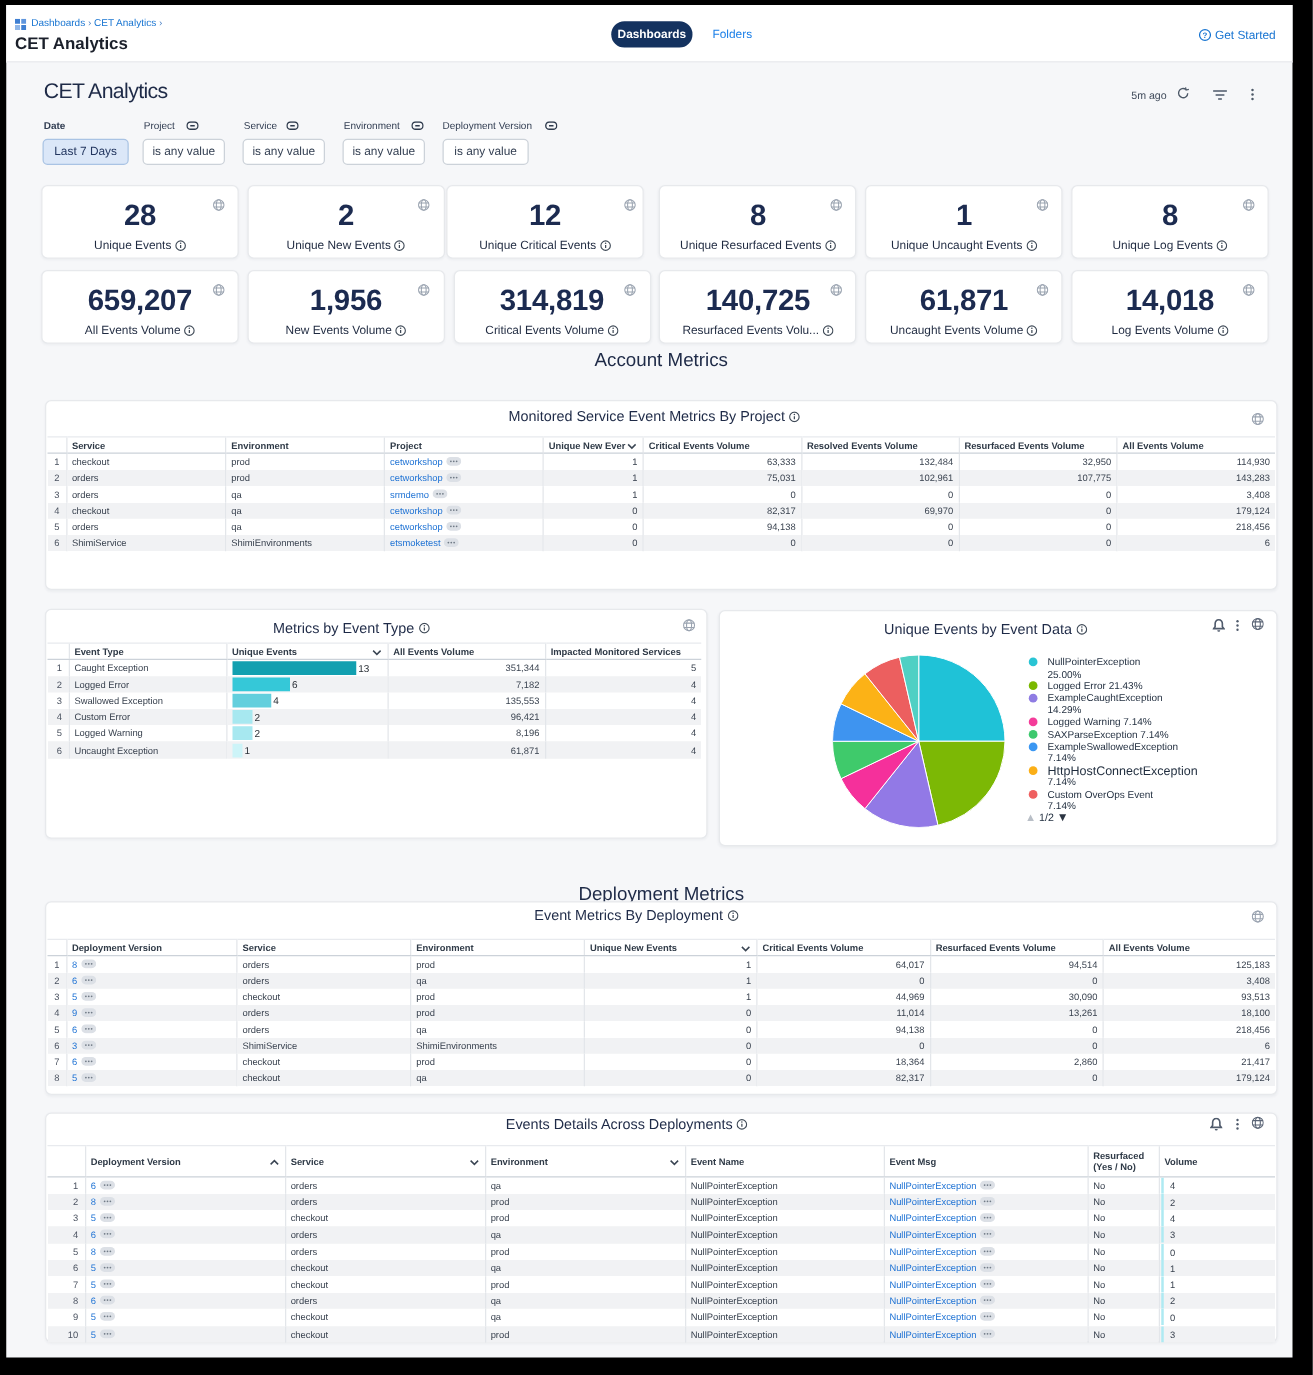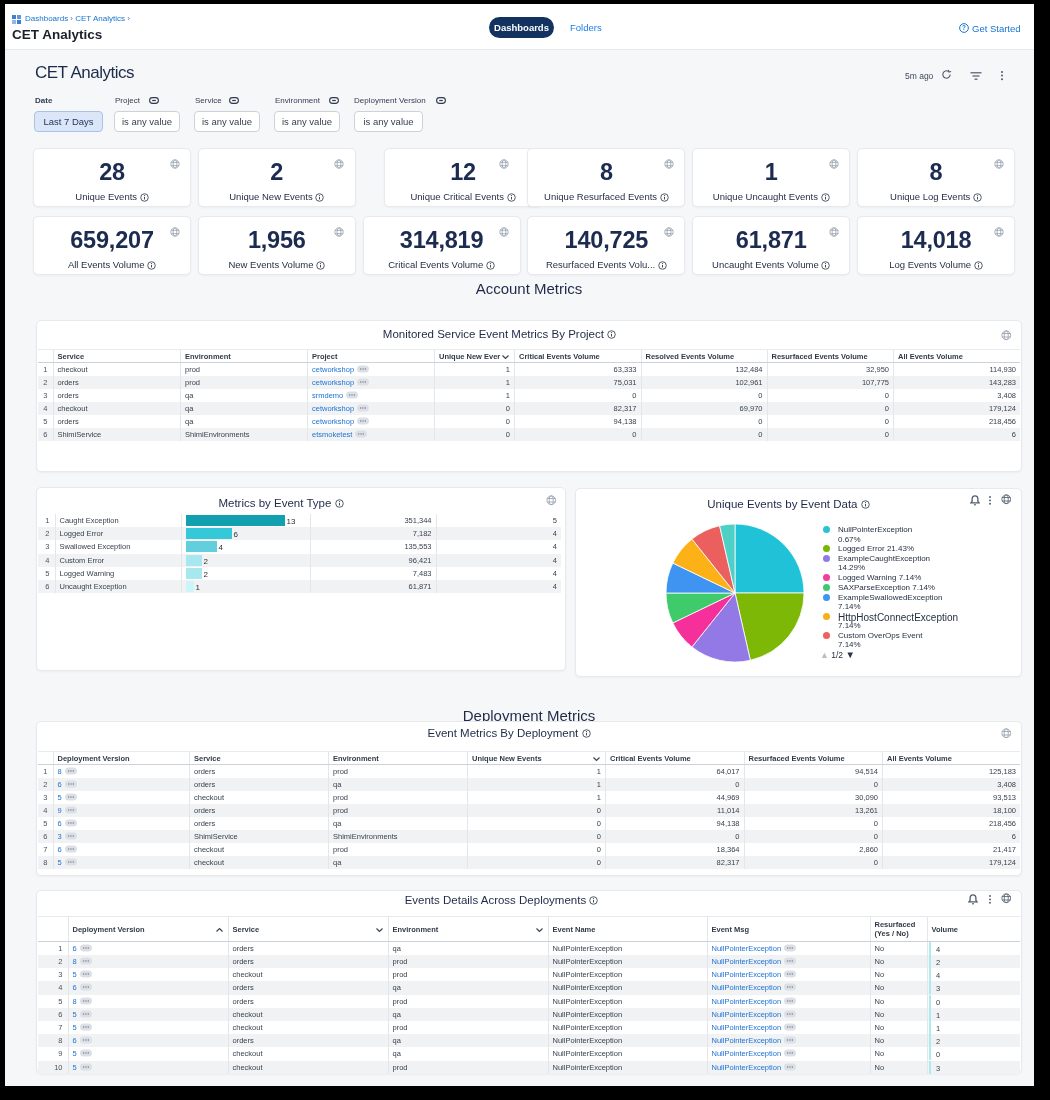--- a/index.html
+++ b/index.html
@@ -109,21 +109,21 @@
       </svg></div>
   </div>
 <svg class="abs" style="left:334.3px;top:158.5px" width="10" height="10" viewBox="0 0 12 12">
     <g stroke="#9aa3b0" fill="none" stroke-width="1">
       <circle cx="6" cy="6" r="5"></circle>
       <ellipse cx="6" cy="6" rx="2.3" ry="5"></ellipse>
       <line x1="1.2" y1="4" x2="10.8" y2="4"></line>
       <line x1="1.2" y1="8" x2="10.8" y2="8"></line>
     </g>
   </svg>
-<div class="tile" style="left:384px;top:148px">
+<div class="tile" style="left:357px;top:148px">
     <div class="n">12</div>
     <div class="l">Unique Critical Events <svg width="9" height="9" viewBox="0 0 10 10" style="vertical-align:-1.5px">
         <circle cx="5" cy="5" r="4.2" stroke="#3f4a57" fill="none" stroke-width="1"></circle>
         <line x1="5" y1="4.4" x2="5" y2="7.2" stroke="#3f4a57" stroke-width="1.1"></line>
         <circle cx="5" cy="2.9" r="0.7" fill="#3f4a57"></circle>
       </svg></div>
   </div>
 <svg class="abs" style="left:499.1px;top:158.5px" width="10" height="10" viewBox="0 0 12 12">
     <g stroke="#9aa3b0" fill="none" stroke-width="1">
       <circle cx="6" cy="6" r="5"></circle>
@@ -271,21 +271,21 @@
 <svg class="abs" style="left:993.5px;top:226.5px" width="10" height="10" viewBox="0 0 12 12">
     <g stroke="#9aa3b0" fill="none" stroke-width="1">
       <circle cx="6" cy="6" r="5"></circle>
       <ellipse cx="6" cy="6" rx="2.3" ry="5"></ellipse>
       <line x1="1.2" y1="4" x2="10.8" y2="4"></line>
       <line x1="1.2" y1="8" x2="10.8" y2="8"></line>
     </g>
   </svg>
 <div class="sec" style="top:281px">Account Metrics</div>
 <div class="card" style="left:36px;top:320px;width:986px;height:152px"></div>
-<div class="ct" style="left:28px;top:328px;width:986px;padding-right:43px">Monitored Service Event Metrics By Project <svg width="9" height="9" viewBox="0 0 10 10" style="vertical-align:-1px">
+<div class="ct" style="left:52px;top:328px;width:986px;padding-right:43px">Monitored Service Event Metrics By Project <svg width="9" height="9" viewBox="0 0 10 10" style="vertical-align:-1px">
       <circle cx="5" cy="5" r="4.2" stroke="#3f4a57" fill="none" stroke-width="1"></circle>
       <line x1="5" y1="4.4" x2="5" y2="7.2" stroke="#3f4a57" stroke-width="1.1"></line>
       <circle cx="5" cy="2.9" r="0.7" fill="#3f4a57"></circle>
     </svg></div>
 <svg class="abs" style="left:1001px;top:330px" width="10.5" height="10.5" viewBox="0 0 12 12">
     <g stroke="#9aa3b0" fill="none" stroke-width="1">
       <circle cx="6" cy="6" r="5"></circle>
       <ellipse cx="6" cy="6" rx="2.3" ry="5"></ellipse>
       <line x1="1.2" y1="4" x2="10.8" y2="4"></line>
       <line x1="1.2" y1="8" x2="10.8" y2="8"></line>
@@ -431,20 +431,29 @@
   </svg>
 <table class="t" style="left:38px;top:514px;width:523px">
     <colgroup>
       <col style="width:17px">
       <col style="width:126px">
       <col style="width:129px">
       <col style="width:126px">
       <col style="width:125px">
     </colgroup>
     <tbody>
+      <tr style="height:13px">
+        <th class="f"></th>
+        <th class="">Event Type</th>
+        <th class="">Unique Events<svg class="sort" width="9" height="8" viewBox="0 0 9 8">
+            <path d="M1.5 2.5 L4.5 5.5 L7.5 2.5" stroke="#3a4553" stroke-width="1.2" fill="none"></path>
+          </svg></th>
+        <th class="">All Events Volume</th>
+        <th class="">Impacted Monitored Services</th>
+      </tr>
       <tr style="height:13.2px">
         <td class="f num">1</td>
         <td class="">Caught Exception</td>
         <td class=""><span style="display:inline-block;width:99px;height:11px;background:#12a0b0;vertical-align:-2.5px;margin-left:0px"></span> <span style="font-size:8px;color:#2a2f36">13</span></td>
         <td class="r">351,344</td>
         <td class="r">5</td>
       </tr>
       <tr class="alt" style="height:13.2px">
         <td class="f num">2</td>
         <td class="">Logged Error</td>
@@ -463,21 +472,21 @@
         <td class="f num">4</td>
         <td class="">Custom Error</td>
         <td class=""><span style="display:inline-block;width:16px;height:11px;background:#a7e8f0;vertical-align:-2.5px;margin-left:0px"></span> <span style="font-size:8px;color:#2a2f36">2</span></td>
         <td class="r">96,421</td>
         <td class="r">4</td>
       </tr>
       <tr style="height:13.2px">
         <td class="f num">5</td>
         <td class="">Logged Warning</td>
         <td class=""><span style="display:inline-block;width:16px;height:11px;background:#a7e8f0;vertical-align:-2.5px;margin-left:0px"></span> <span style="font-size:8px;color:#2a2f36">2</span></td>
-        <td class="r">7,483</td>
+        <td class="r">8,196</td>
         <td class="r">4</td>
       </tr>
       <tr class="alt" style="height:13.2px">
         <td class="f num">6</td>
         <td class="">Uncaught Exception</td>
         <td class=""><span style="display:inline-block;width:8px;height:11px;background:#cdf4f8;vertical-align:-2.5px;margin-left:0px"></span> <span style="font-size:8px;color:#2a2f36">1</span></td>
         <td class="r">61,871</td>
         <td class="r">4</td>
       </tr>
     </tbody>
@@ -511,21 +520,21 @@
     <path d="M69,69 L84.35,136.27 A69,69 0 0 1 25.96,122.93 Z" fill="#9279e6" stroke="#fff" stroke-width="0.8"></path>
     <path d="M69,69 L25.96,122.93 A69,69 0 0 1 6.83,98.93 Z" fill="#f5309b" stroke="#fff" stroke-width="0.8"></path>
     <path d="M69,69 L6.83,98.93 A69,69 0 0 1 0.00,69.00 Z" fill="#3fca6b" stroke="#fff" stroke-width="0.8"></path>
     <path d="M69,69 L0.00,69.00 A69,69 0 0 1 6.83,39.07 Z" fill="#3e94f0" stroke="#fff" stroke-width="0.8"></path>
     <path d="M69,69 L6.83,39.07 A69,69 0 0 1 25.96,15.07 Z" fill="#fcb216" stroke="#fff" stroke-width="0.8"></path>
     <path d="M69,69 L25.96,15.07 A69,69 0 0 1 53.61,1.74 Z" fill="#ec5f5f" stroke="#fff" stroke-width="0.8"></path>
     <path d="M69,69 L53.61,1.74 A69,69 0 0 1 69.00,0.00 Z" fill="#4fd0c4" stroke="#fff" stroke-width="0.8"></path>
   </svg>
 <div class="abs" style="left:823px;top:526.1px;width:7px;height:7px;border-radius:50%;background:#29c4d4"></div>
 <div class="abs" style="left:838px;top:525.1px;font-size:8px;color:#1f2c3d">NullPointerException</div>
-<div class="abs" style="left:838px;top:534.5px;font-size:8px;color:#1f2c3d">0.67%</div>
+<div class="abs" style="left:838px;top:534.5px;font-size:8px;color:#1f2c3d">25.00%</div>
 <div class="abs" style="left:823px;top:544.9px;width:7px;height:7px;border-radius:50%;background:#7ab800"></div>
 <div class="abs" style="left:838px;top:543.9px;font-size:8px;color:#1f2c3d">Logged Error 21.43%</div>
 <div class="abs" style="left:823px;top:554.5px;width:7px;height:7px;border-radius:50%;background:#8f7ce3"></div>
 <div class="abs" style="left:838px;top:553.5px;font-size:8px;color:#1f2c3d">ExampleCaughtException</div>
 <div class="abs" style="left:838px;top:563.1px;font-size:8px;color:#1f2c3d">14.29%</div>
 <div class="abs" style="left:823px;top:573.5px;width:7px;height:7px;border-radius:50%;background:#f43c9a"></div>
 <div class="abs" style="left:838px;top:572.5px;font-size:8px;color:#1f2c3d">Logged Warning 7.14%</div>
 <div class="abs" style="left:823px;top:583.9px;width:7px;height:7px;border-radius:50%;background:#3dc96e"></div>
 <div class="abs" style="left:838px;top:582.9px;font-size:8px;color:#1f2c3d">SAXParseException 7.14%</div>
 <div class="abs" style="left:823px;top:593.5px;width:7px;height:7px;border-radius:50%;background:#3b97f2"></div>

